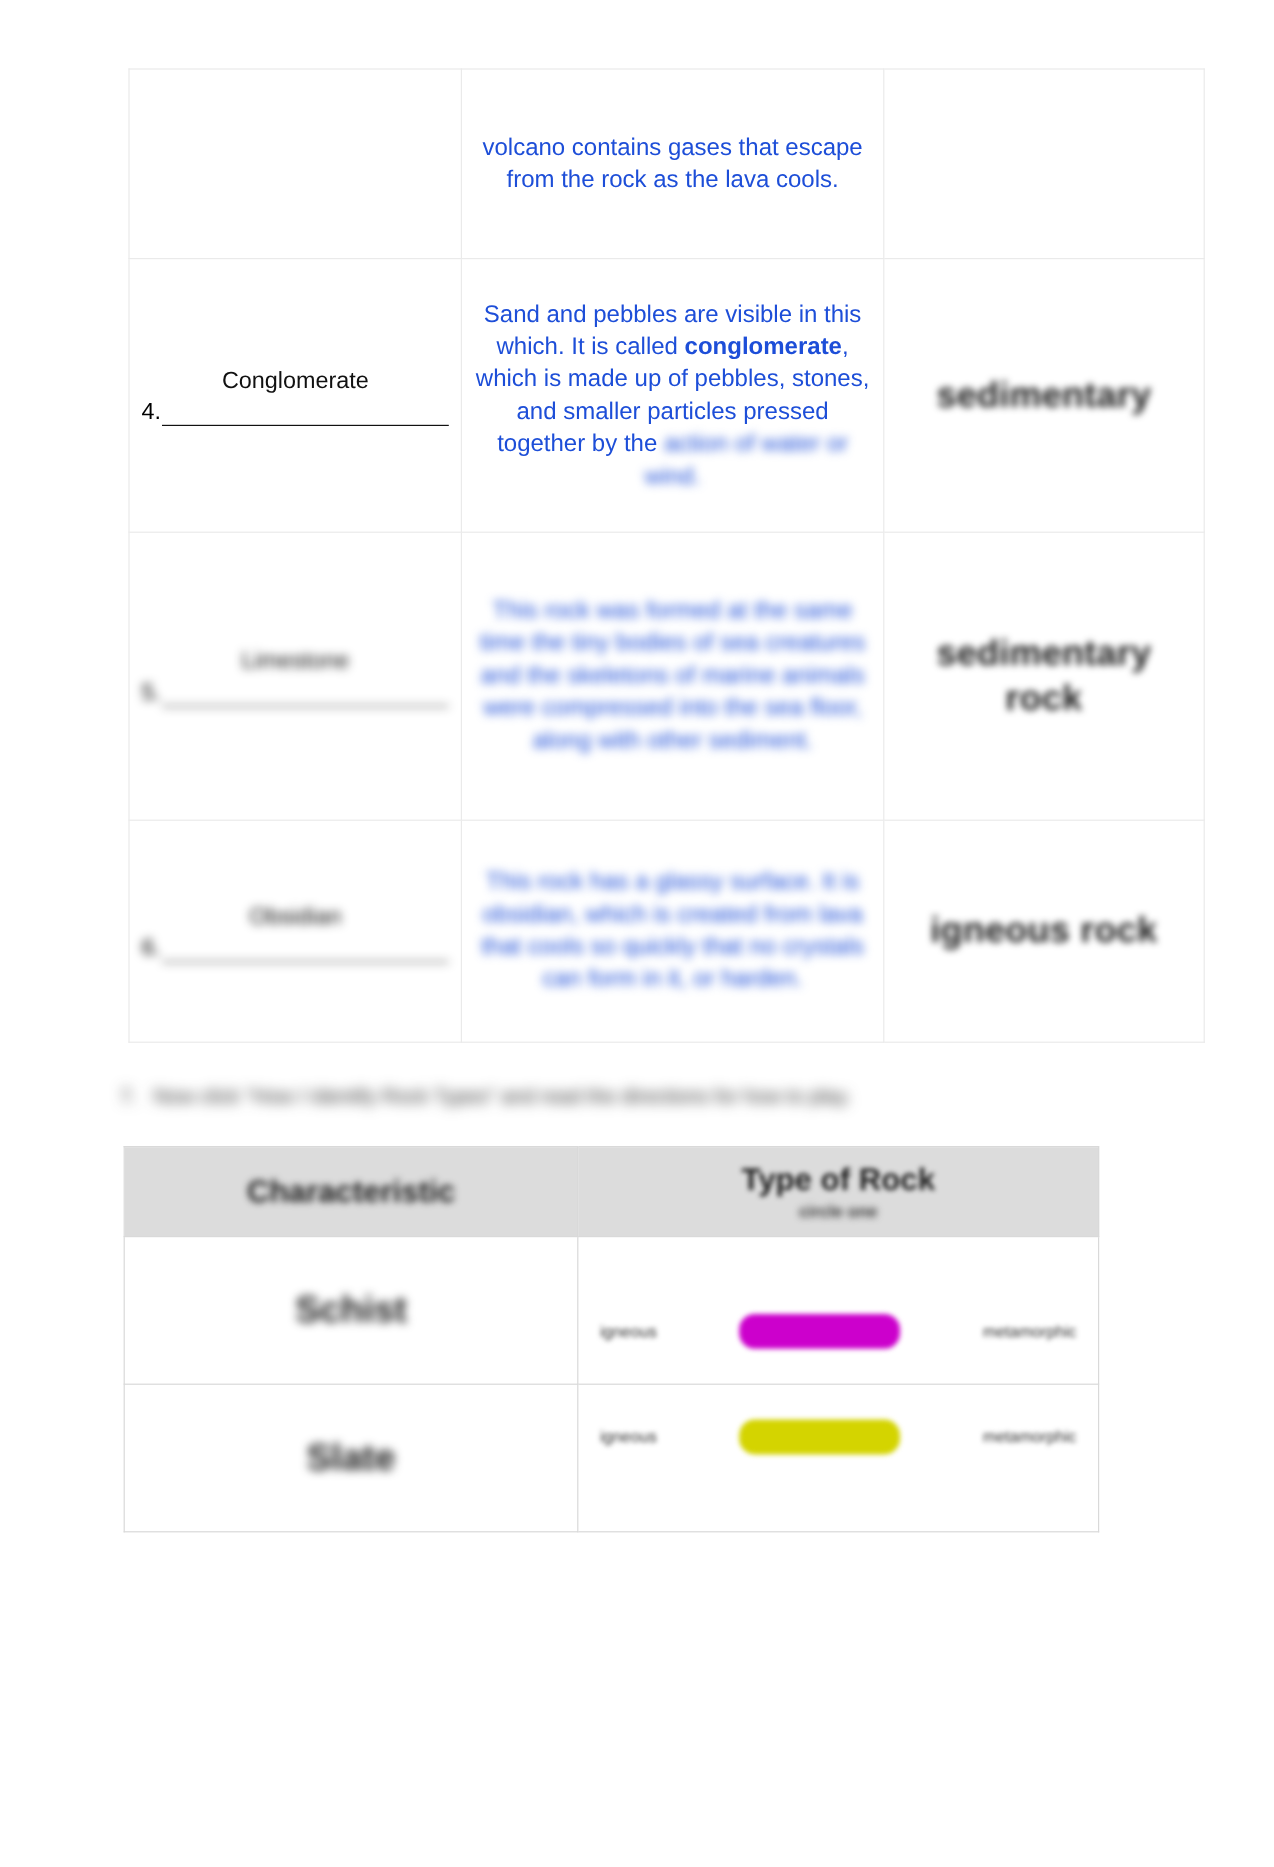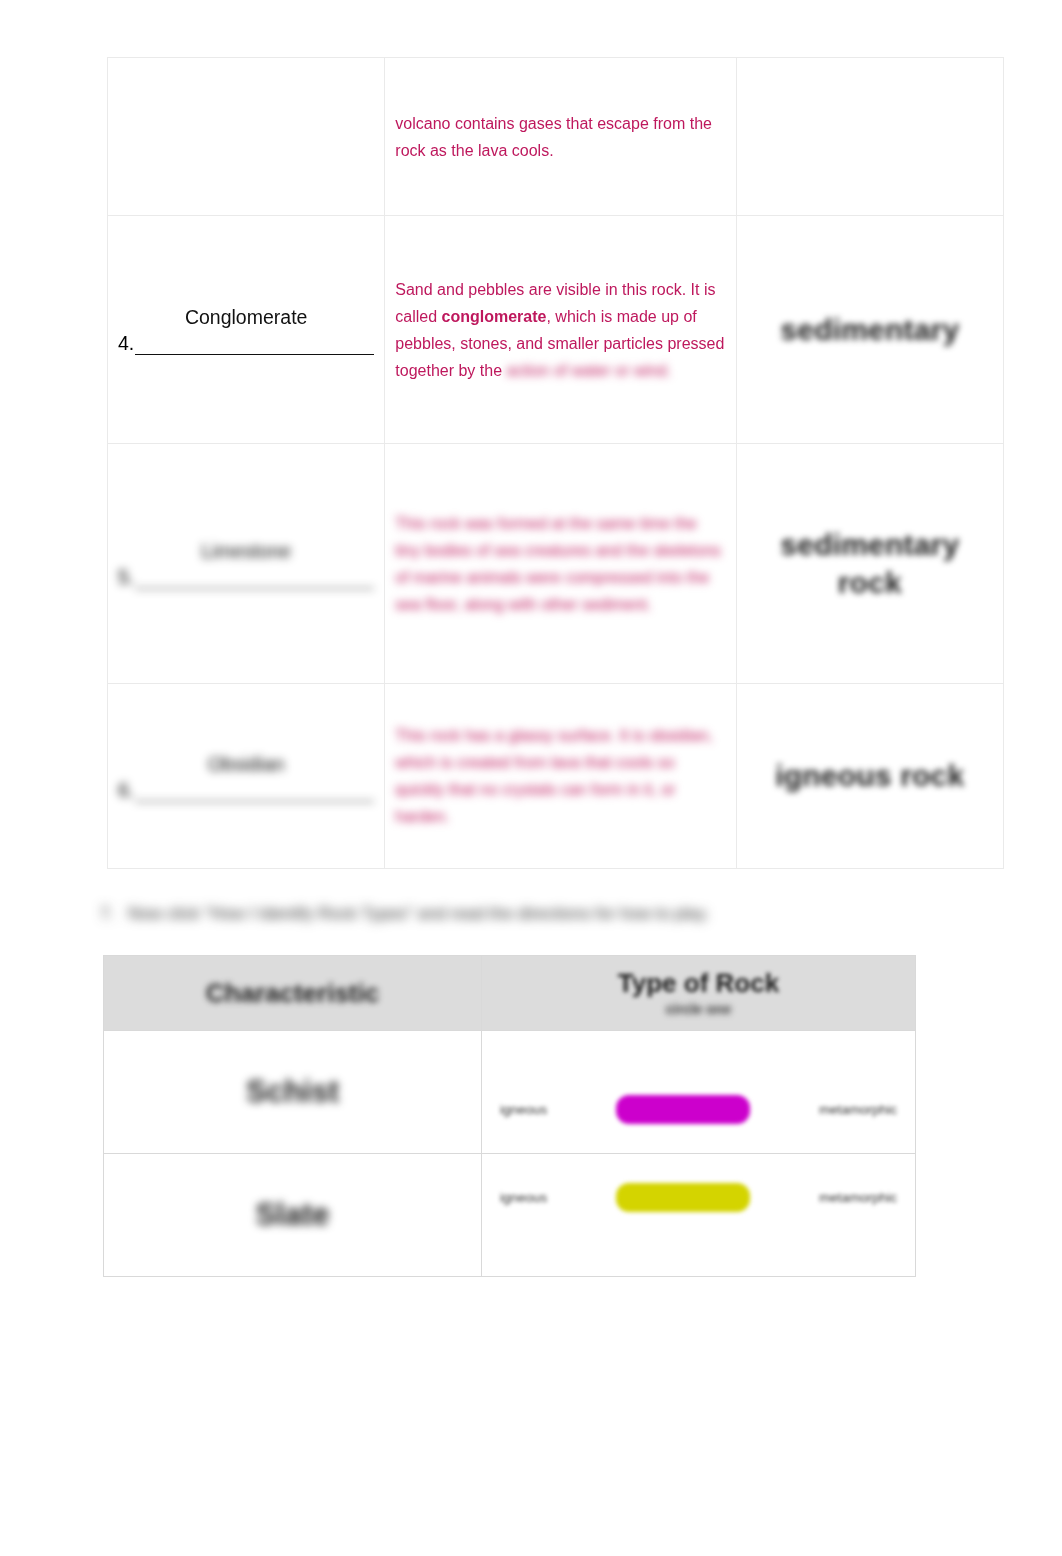--- a/index.html
+++ b/index.html
@@ -36,23 +36,24 @@
     border: 1px solid #eaeaea;
     vertical-align: middle;
     padding: 8px 10px;
     background: #ffffff;
   }
   .col-name   { width: 277px; }
   .col-desc   { width: 351px; }
   .col-type   { width: 267px; }
 
   .desc-text {
-    font-size: 16px;
+    font-size: 20px;
     line-height: 27px;
-    color: #be185d;
+    text-align: center;
+    color: #1d4ed8;
   }
   .desc-text b { font-weight: bold; }
 
   .rock-name {
     font-size: 19.5px;
     line-height: 26px;
     text-align: center;
     color: #111;
   }
   .blank-line {
@@ -184,21 +185,21 @@
     <tr class="r2">
       <td>
         <div class="rock-name">Conglomerate</div>
         <div class="blank-line">
           <span class="num">4.</span>
           <span class="rule"></span>
         </div>
       </td>
       <td>
         <div class="desc-text">
-          <span>Sand and pebbles are visible in this rock. It is called </span><b>conglomerate</b><span>, which is made up of pebbles, stones, and smaller particles pressed together by the</span>
+          <span>Sand and pebbles are visible in this which. It is called </span><b>conglomerate</b><span>, which is made up of pebbles, stones, and smaller particles pressed together by the</span>
           <span class="b4">action of water or wind.</span>
         </div>
       </td>
       <td>
         <div class="type-word b3">sedimentary</div>
       </td>
     </tr>
 
     <tr class="r3">
       <td>

